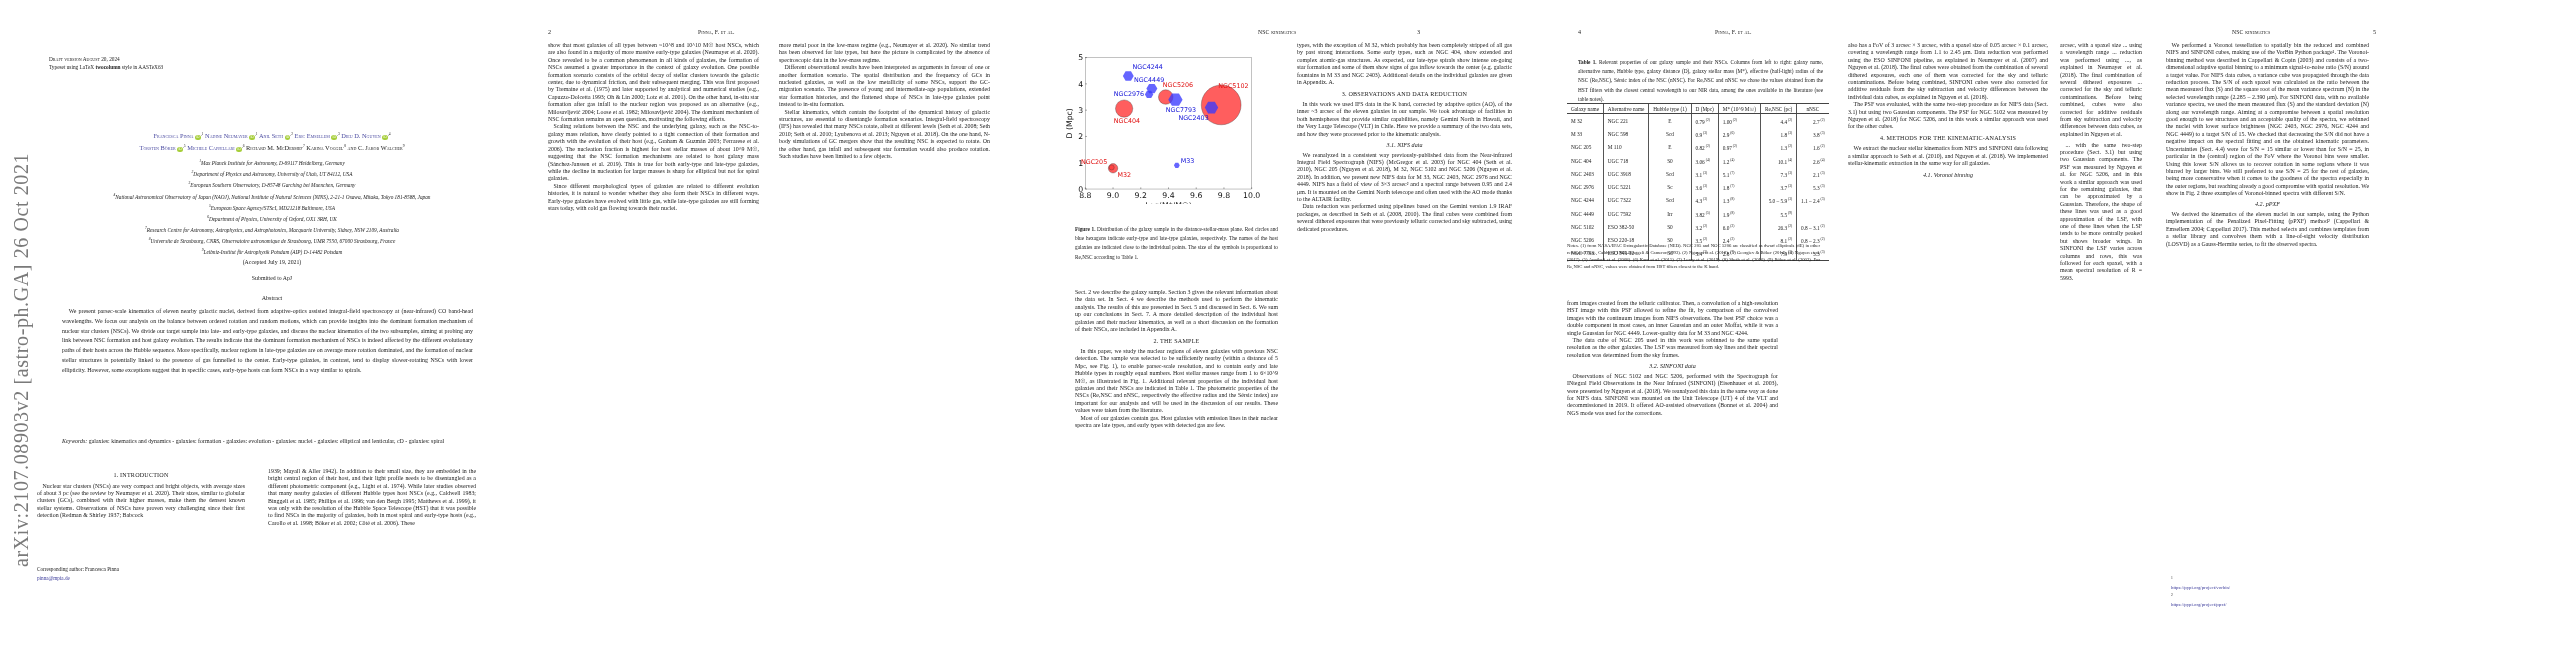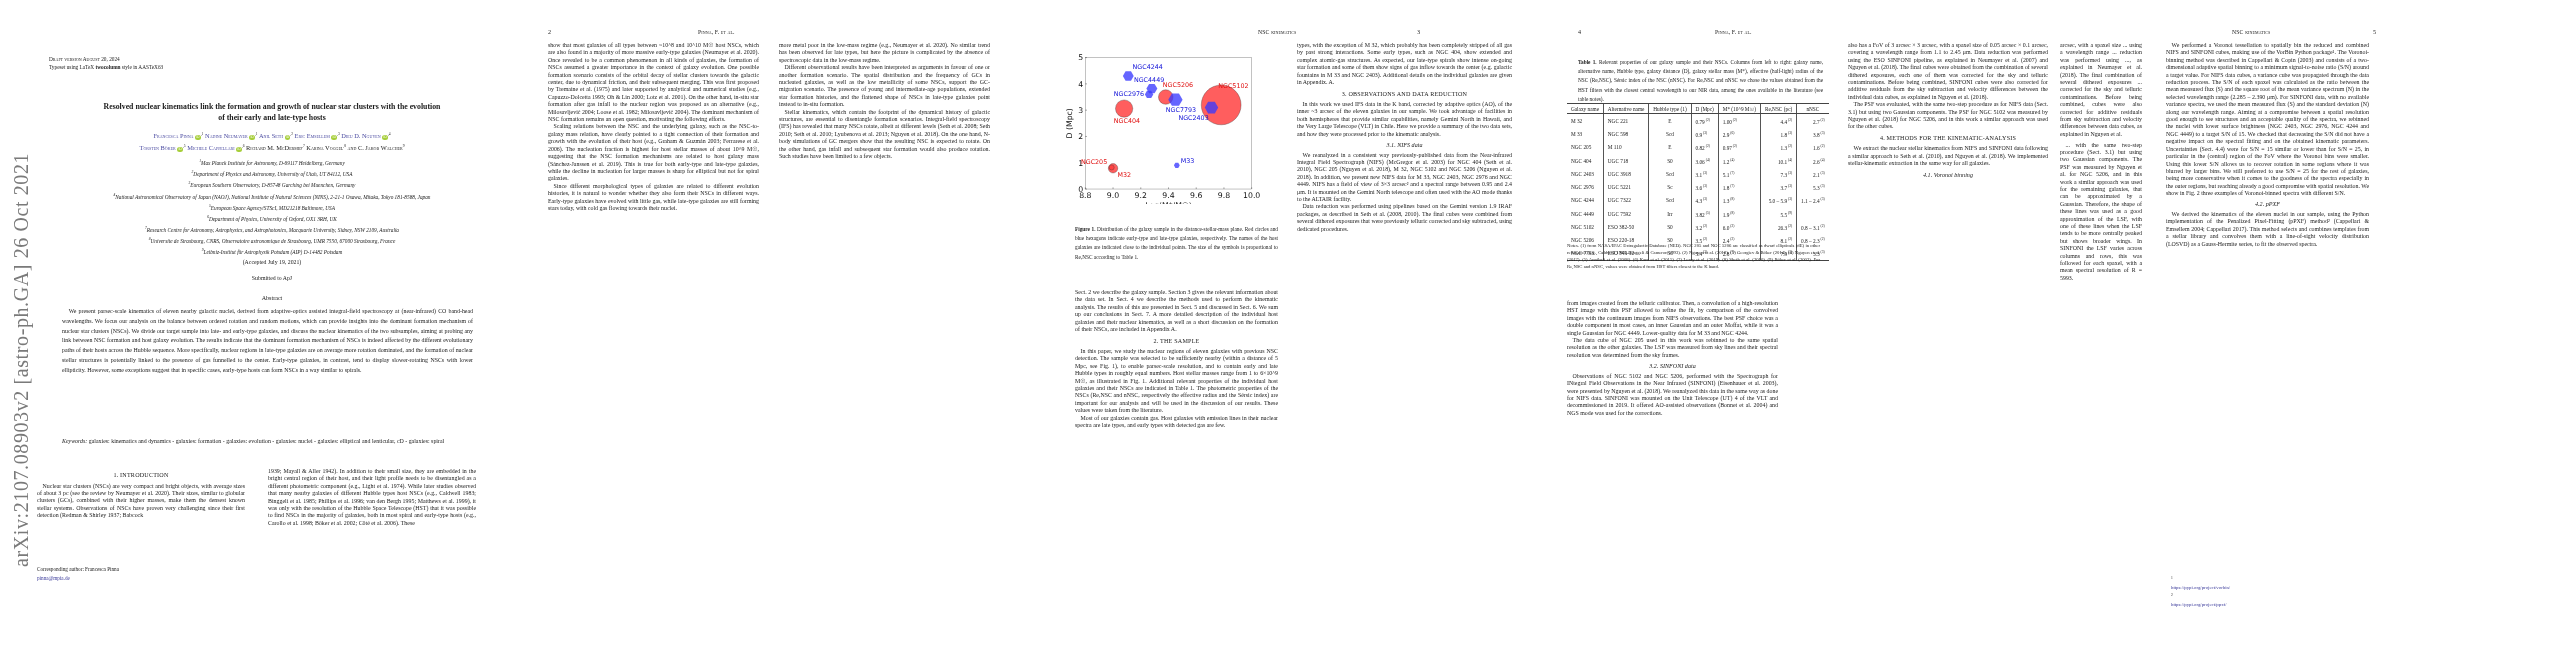--- a/index.html
+++ b/index.html
@@ -56,24 +56,20 @@
 <div class="strip">
 
   <section class="page">
     <div class="arxiv-stamp">arXiv:2107.08903v2  [astro-ph.GA]  26 Oct 2021</div>
 
     <div class="draft">
       <div class="sc">Draft version August 20, 2024</div>
       <div><span>Typeset using LaTeX </span><b>twocolumn</b><span> style in AASTeX63</span></div>
     </div>
 
-    <h1 class="title">
-      <div>Resolved nuclear kinematics link the formation and growth of nuclear star clusters with the evolution</div>
-      <div>of their early and late-type hosts</div>
-    </h1>
 
     <div class="authors" id="authors"><span class="a">Francesca Pinna</span> <span class="orcid">iD</span><sup>,1</sup> <span class="a">Nadine Neumayer</span> <span class="orcid">iD</span><sup>,1</sup> <span class="a">Anil Seth</span> <span class="orcid">iD</span><sup>,2</sup> <span class="a">Eric Emsellem</span> <span class="orcid">iD</span><sup>,3</sup> <span class="a">Dieu D. Nguyen</span> <span class="orcid">iD</span><sup>,4</sup> <br><span class="a">Torsten Böker</span> <span class="orcid">iD</span><sup>,5</sup> <span class="a">Michele Cappellari</span> <span class="orcid">iD</span><sup>,6</sup> <span class="a plain">Richard M. McDermid</span><sup>,7</sup> <span class="a plain">Karina Voggel</span><sup>,8</sup> <span>and </span><span class="a plain">C. Jakob Walcher</span><sup>9</sup> </div>
 
     <div class="affils" id="affils">
         <div><sup>1</sup>Max Planck Institute for Astronomy, D-69117 Heidelberg, Germany</div>
         <div><sup>2</sup>Department of Physics and Astronomy, University of Utah, UT 84112, USA</div>
         <div><sup>3</sup>European Southern Observatory, D-85748 Garching bei Muenchen, Germany</div>
         <div><sup>4</sup>National Astronomical Observatory of Japan (NAOJ), National Institute of Natural Sciences (NINS), 2-21-1 Osawa, Mitaka, Tokyo 181-8588, Japan</div>
         <div><sup>5</sup>European Space Agency/STScI, MD21218 Baltimore, USA</div>
         <div><sup>6</sup>Department of Physics, University of Oxford, OX1 3RH, UK</div>

